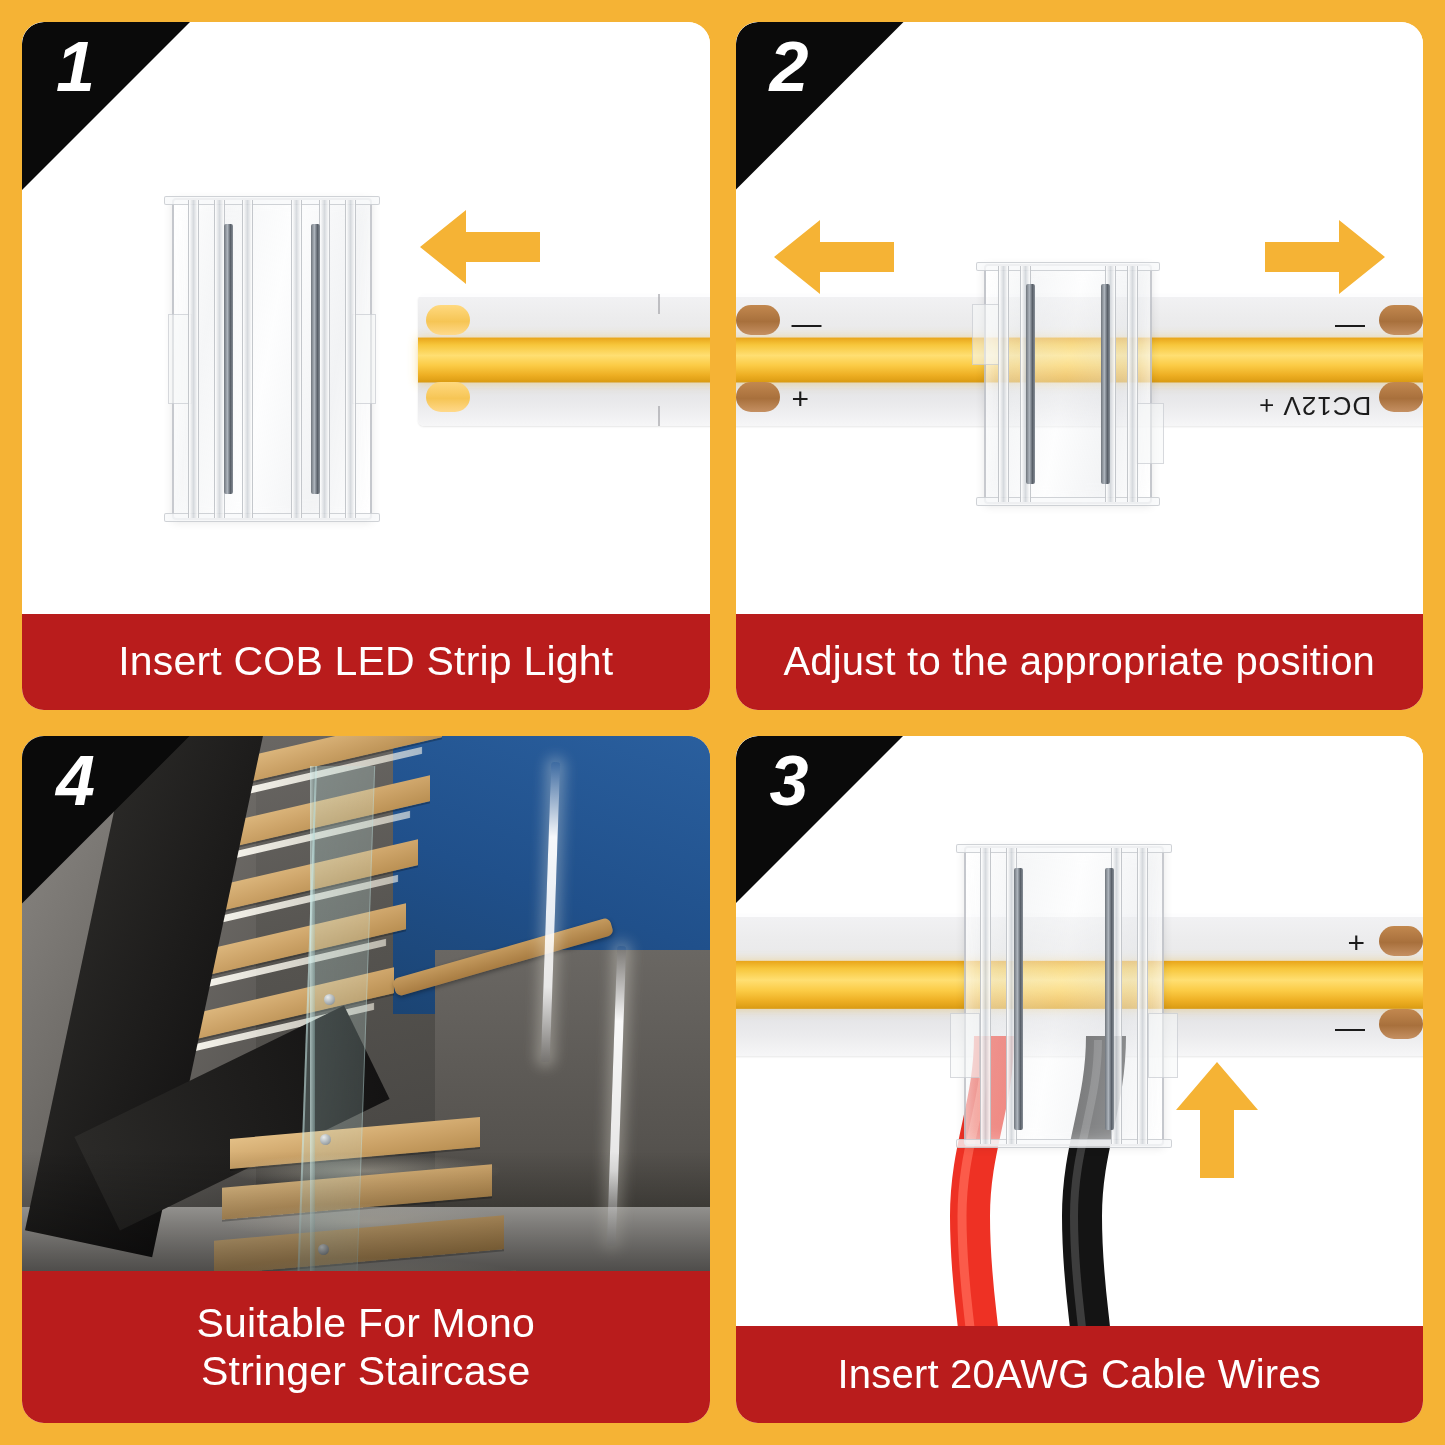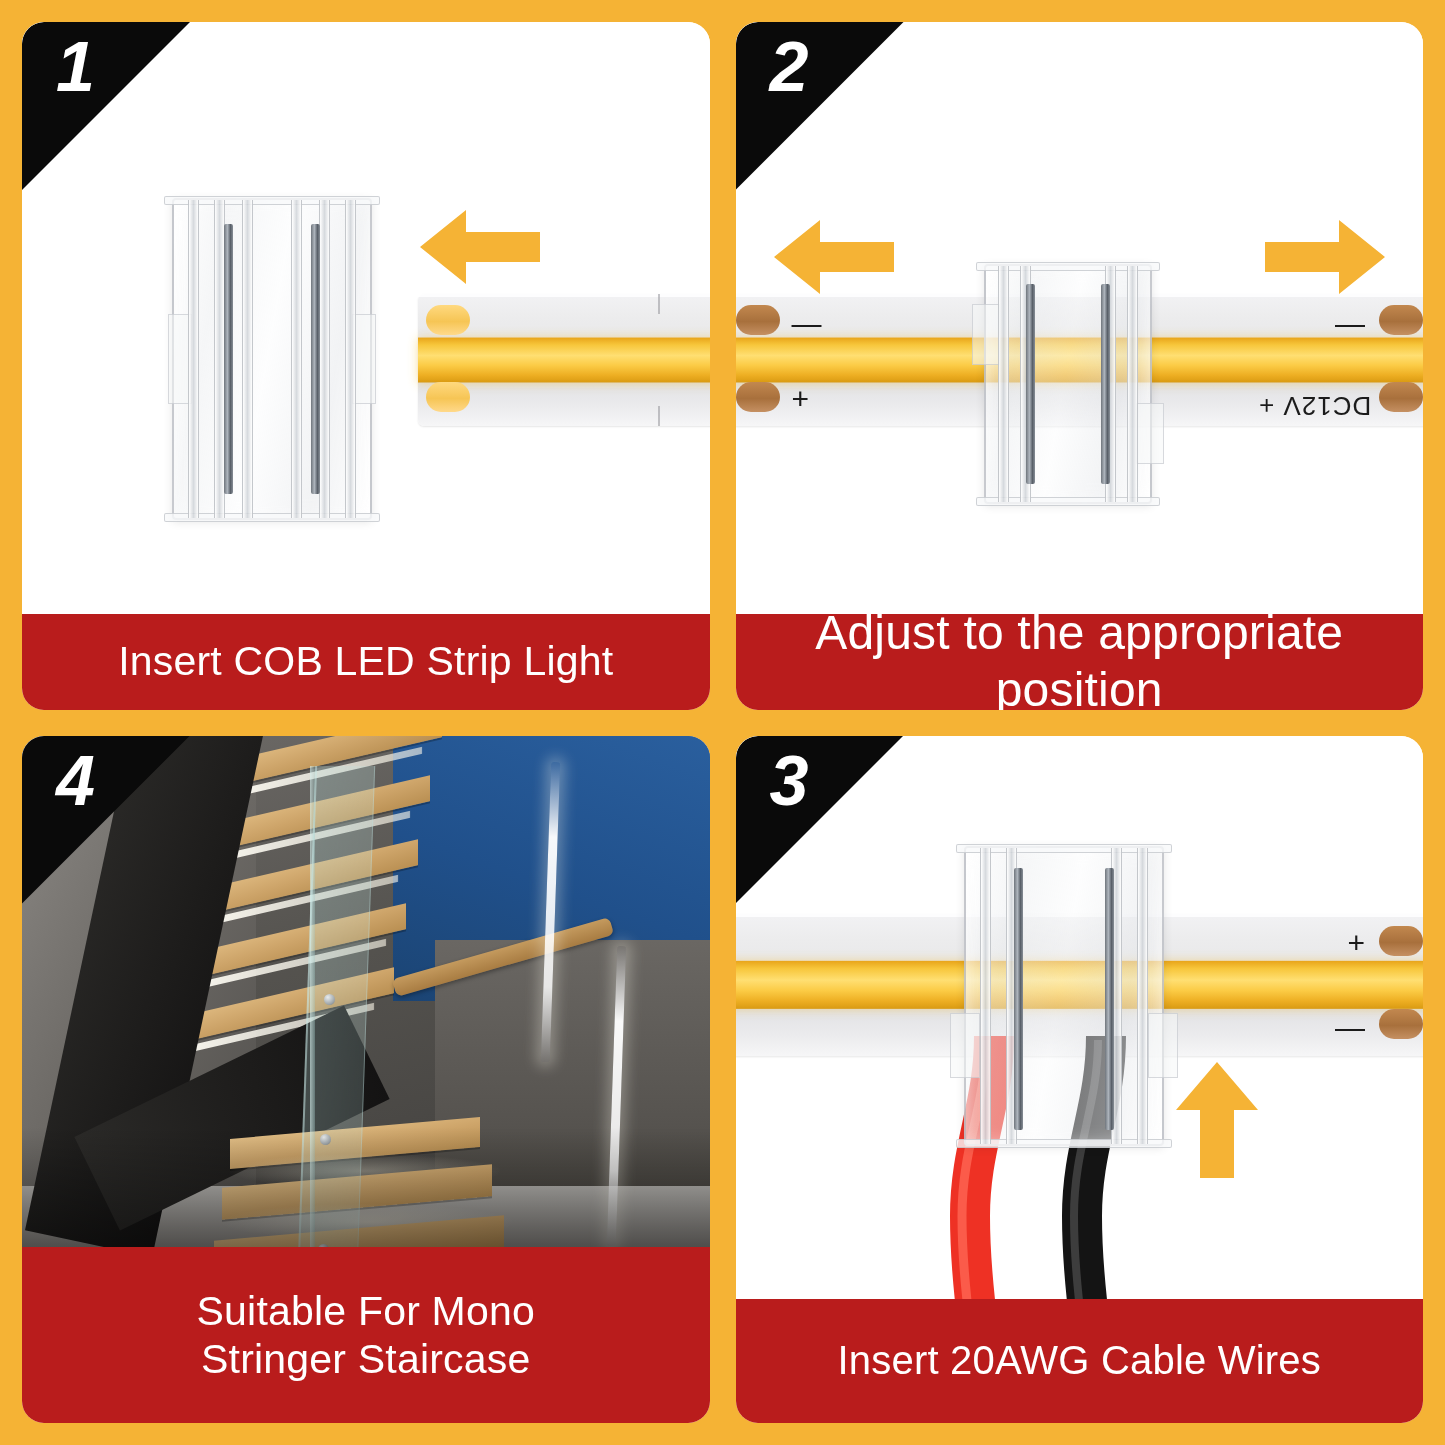--- a/index.html
+++ b/index.html
@@ -67,23 +67,23 @@
   }
   .caption .ctext {
     font-size: 41px;
     line-height: 1.18;
     font-weight: 400;
     letter-spacing: 0.2px;
     white-space: pre-line;
   }
   .cap-1 { height: 96px; }
   .cap-2 { height: 96px; }
-  .cap-3 { height: 124px; }
-  .cap-4 { height: 176px; }
-  .cap-2 .ctext { font-size: 48px; }
+  .cap-3 { height: 97px; }
+  .cap-4 { height: 152px; }
+  .cap-2 .ctext { font-size: 40px; }
   .cap-3 .ctext { font-size: 40px; }
 
   .stage {
     flex: 1 1 auto;
     position: relative;
     background: #ffffff;
     overflow: hidden;
   }
 
   

